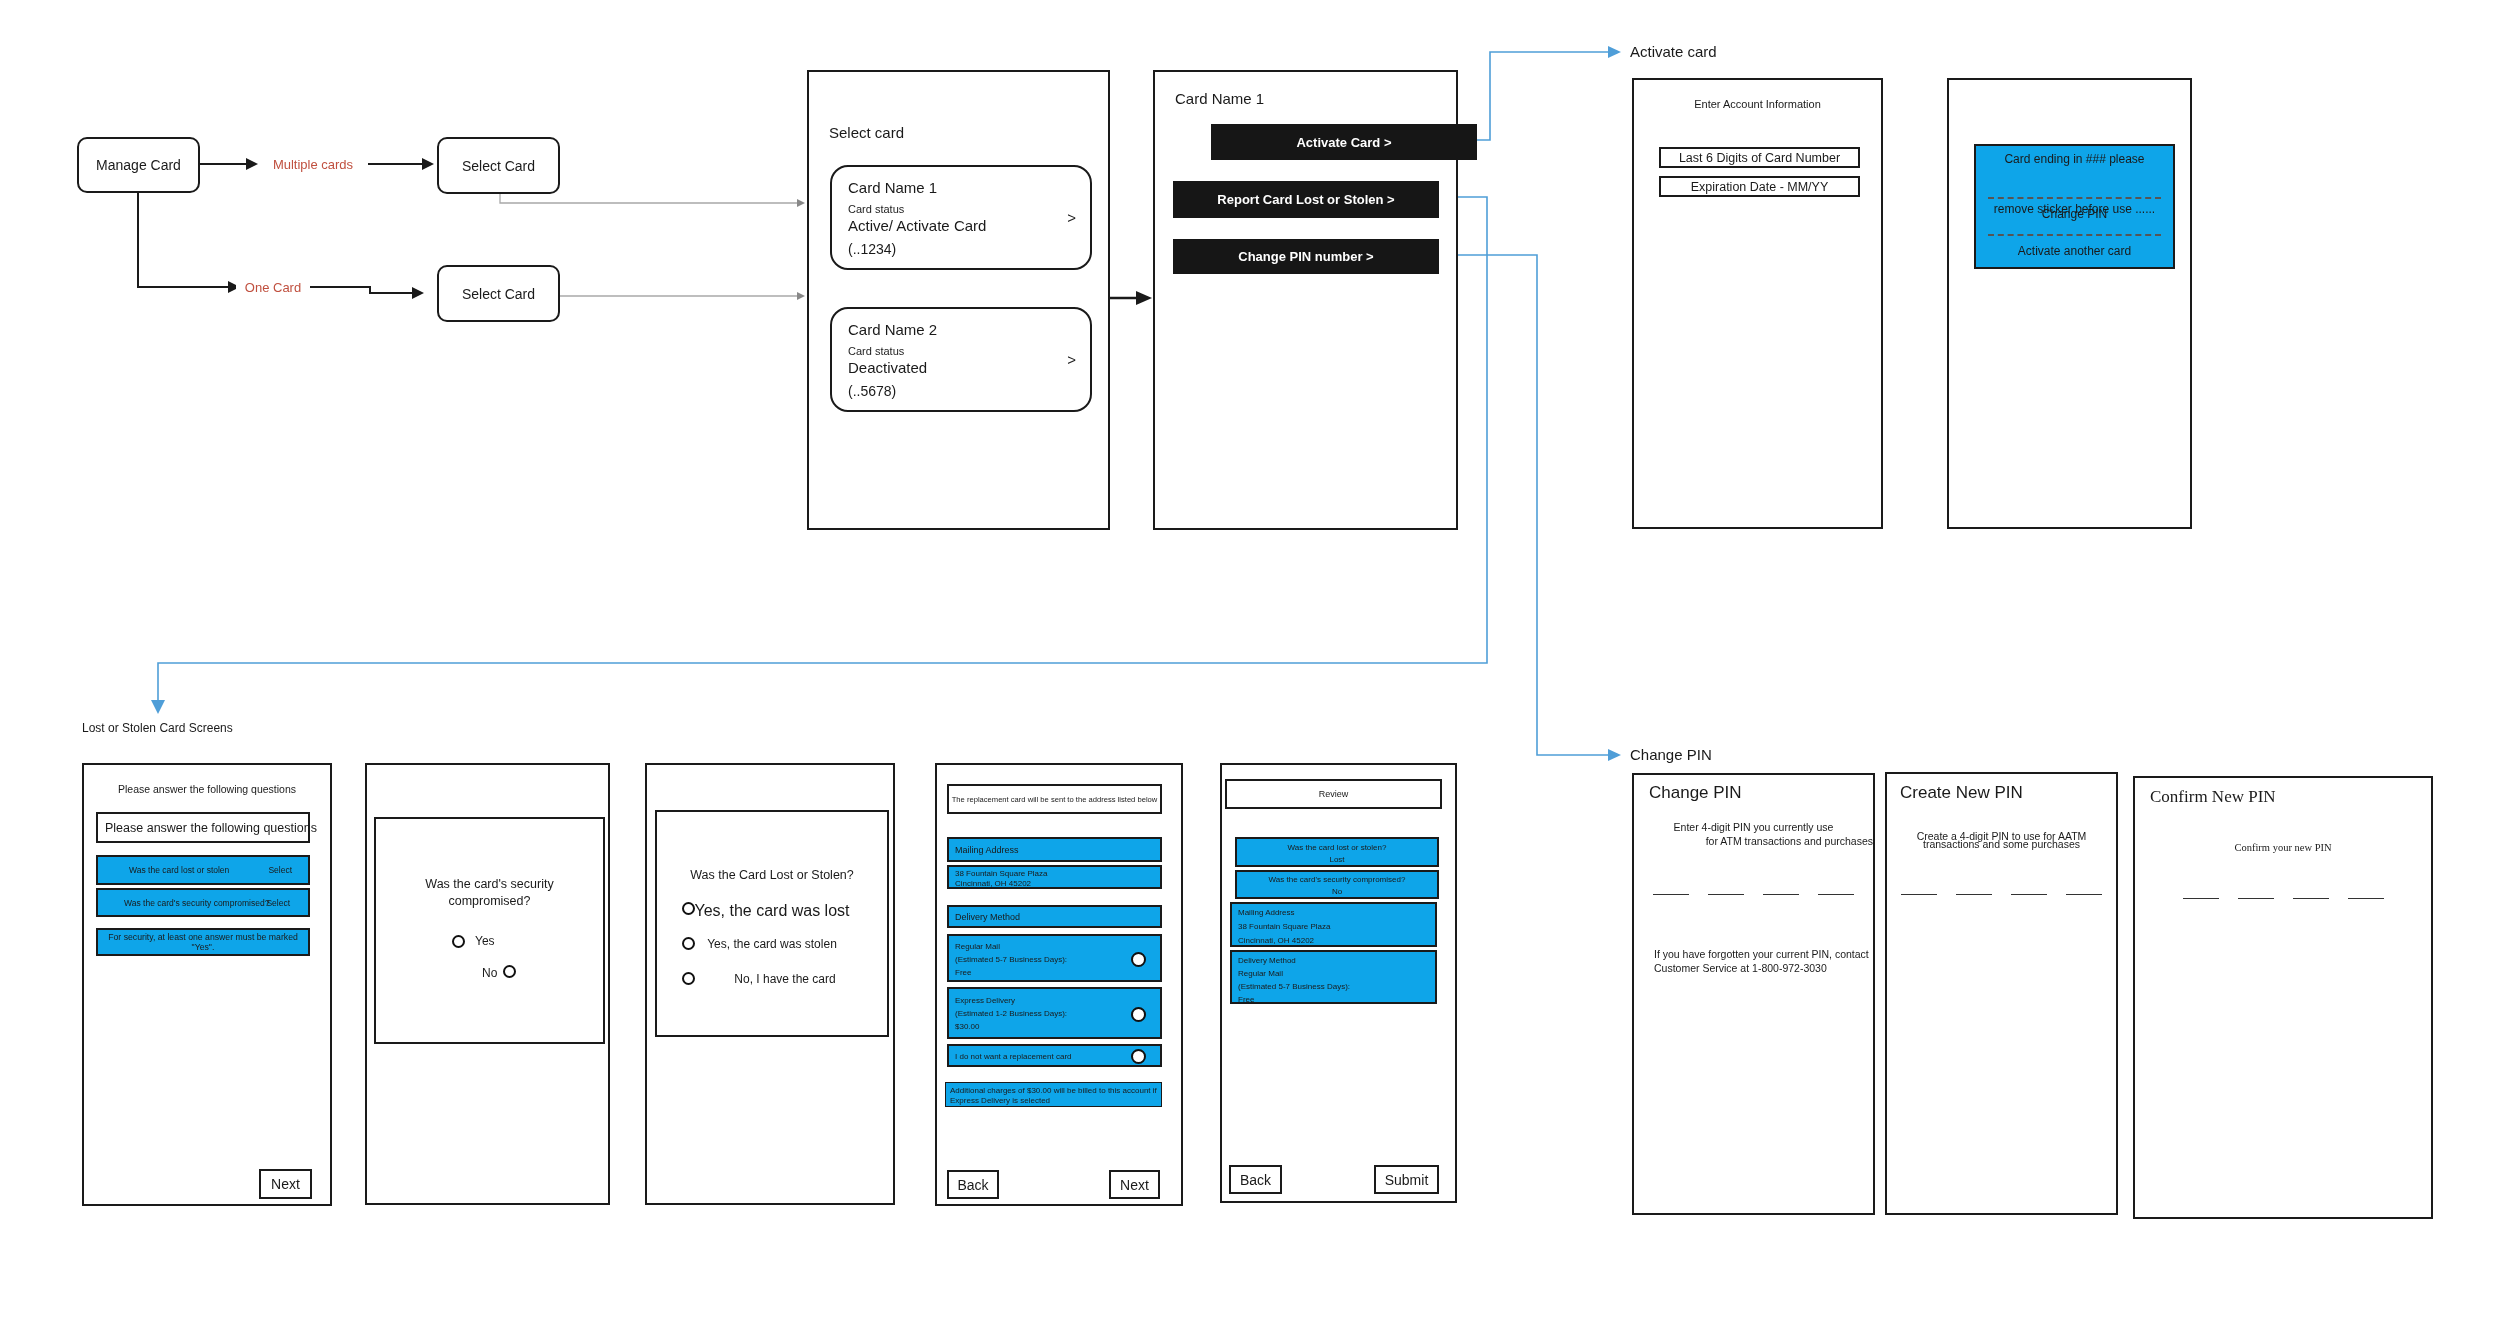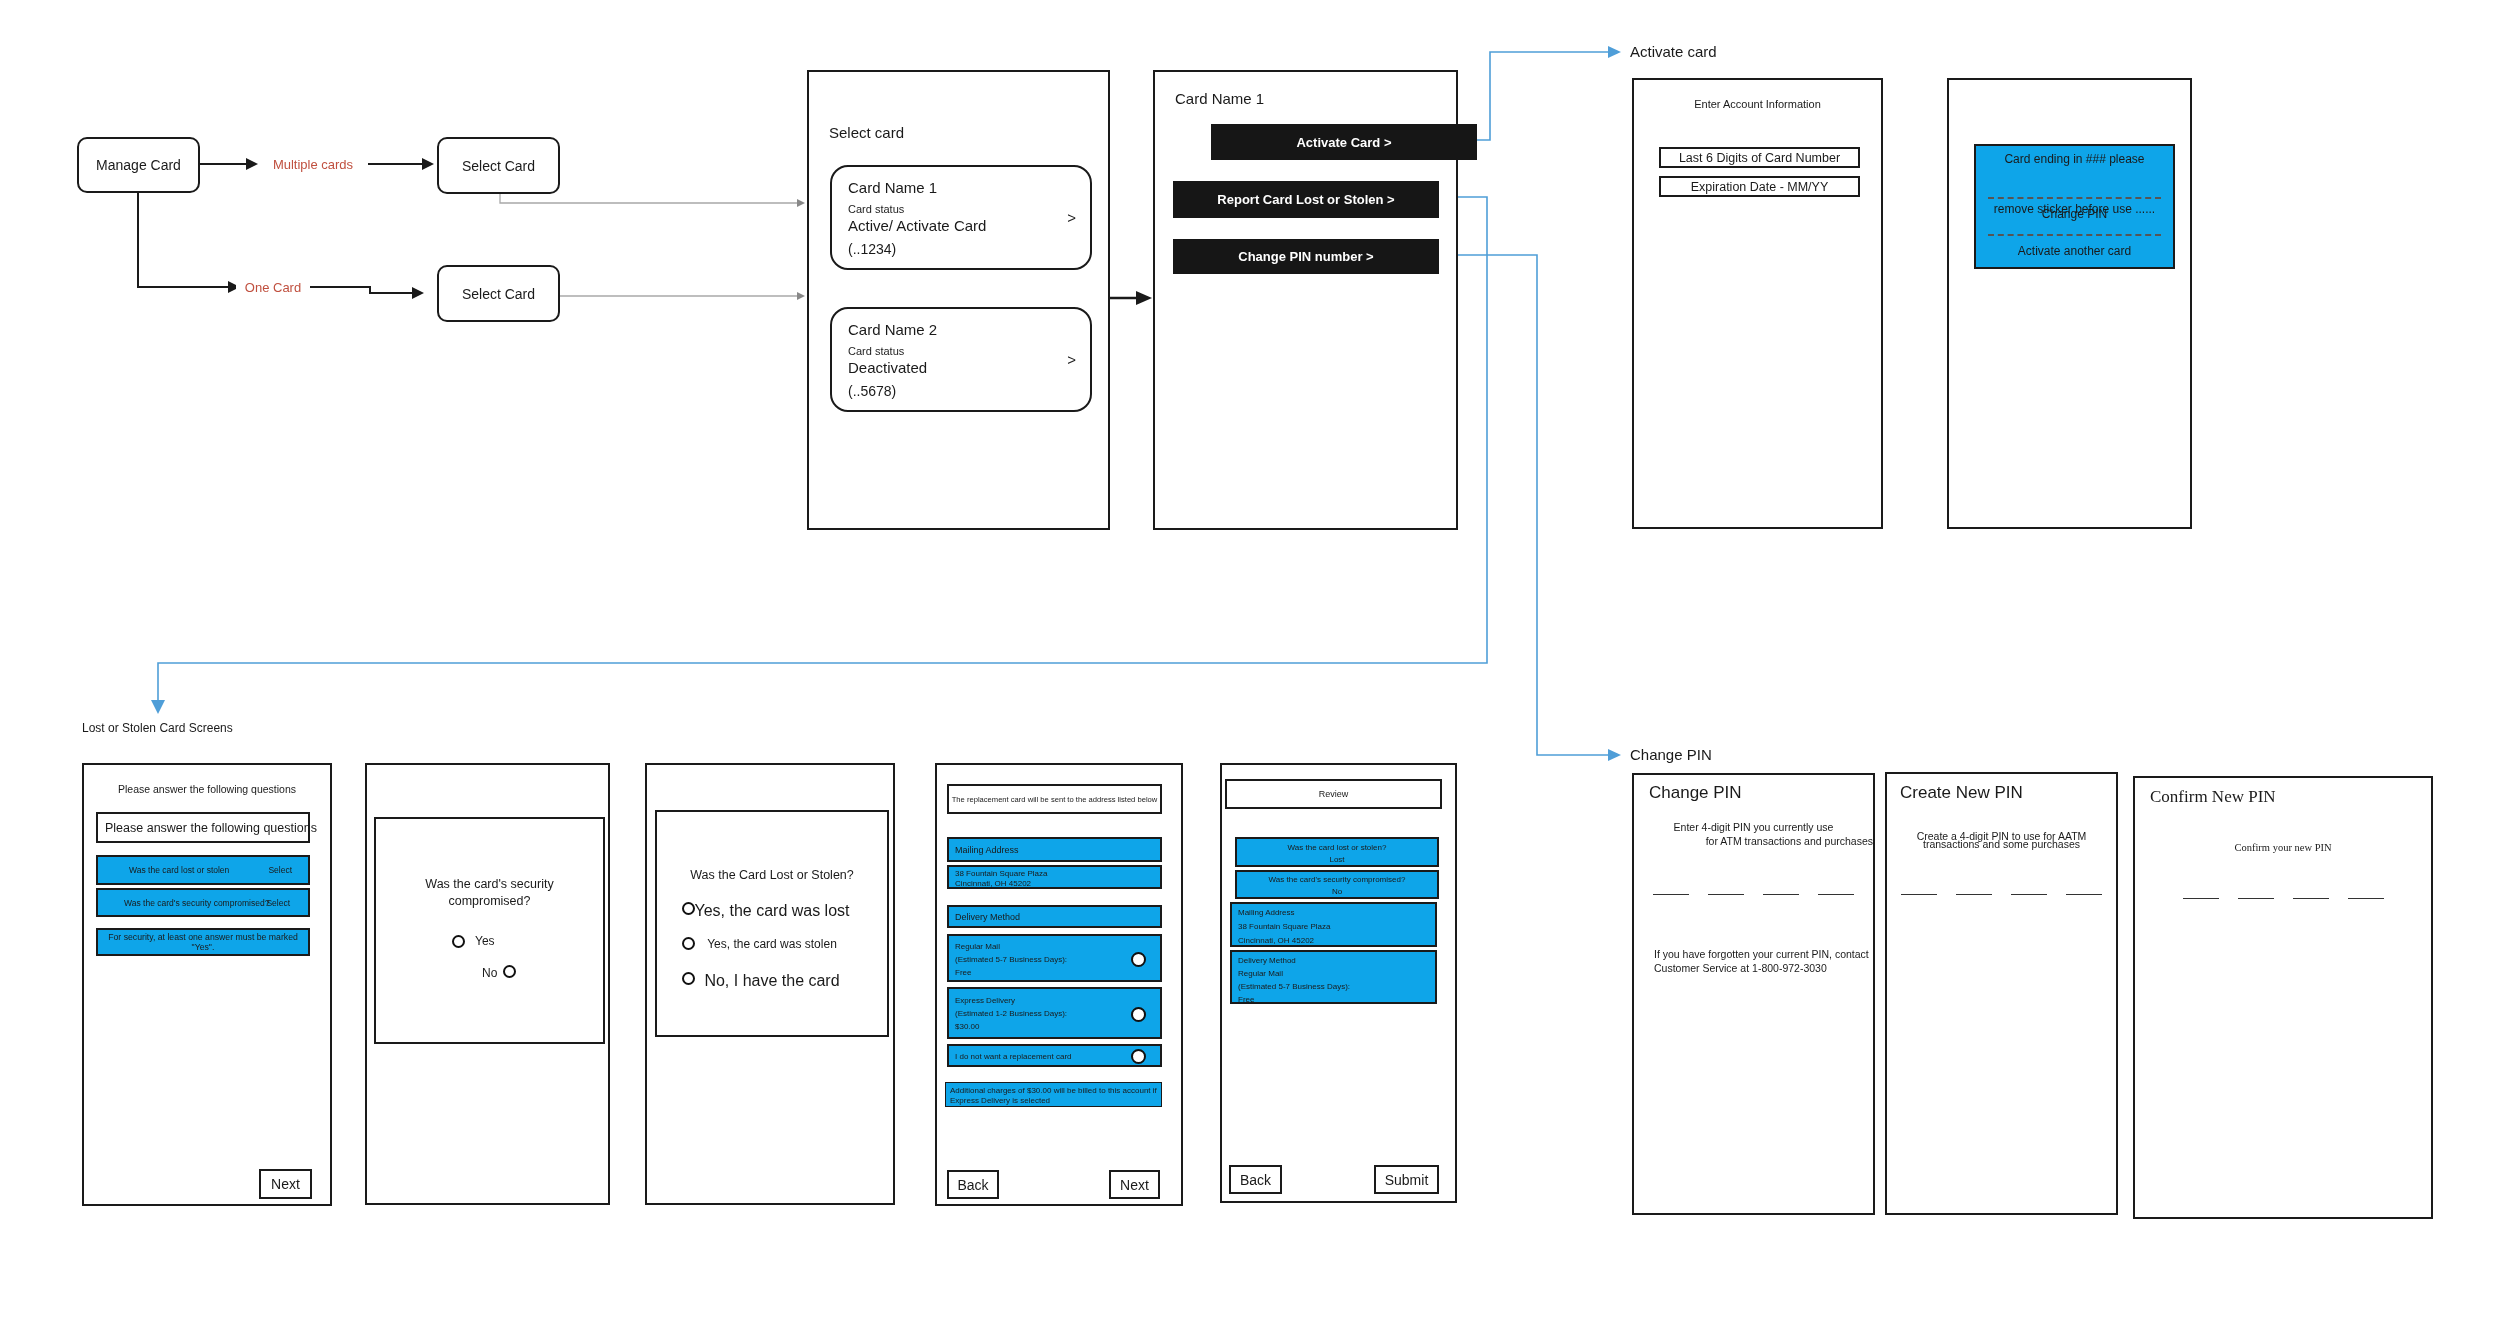--- a/index.html
+++ b/index.html
@@ -139,21 +139,21 @@
   </div>
 
   <div class="panel" style="left:645px;top:763px;width:250px;height:442px;">
     <div class="thickbox" style="left:8px;top:45px;width:234px;height:227px;">
       <div class="abs" style="left:0;top:56px;width:100%;text-align:center;font-size:12.5px;">Was the Card Lost or Stolen?</div>
       <span class="radio" style="left:25px;top:90px;"></span>
       <div class="abs" style="left:0;top:90px;width:100%;text-align:center;font-size:16px;">Yes, the card was lost</div>
       <span class="radio" style="left:25px;top:125px;"></span>
       <div class="abs" style="left:0;top:125px;width:100%;text-align:center;font-size:12px;">Yes, the card was stolen</div>
       <span class="radio" style="left:25px;top:160px;"></span>
-      <div class="abs" style="left:0;top:160px;width:100%;text-align:center;font-size:16px;">No, I have the card</div>
+      <div class="abs" style="left:13px;top:160px;width:100%;text-align:center;font-size:12px;">No, I have the card</div>
     </div>
   </div>
 
   <div class="panel" style="left:935px;top:763px;width:248px;height:443px;">
     <div class="thickbox ctr" style="left:10px;top:19px;width:215px;height:30px;font-size:7.6px;">The replacement card will be sent to the address listed below</div>
     <div class="thinbox" style="left:10px;top:72px;width:215px;height:25px;">
       <span class="abs" style="left:6px;top:0;line-height:22px;font-size:9px;">Mailing Address</span>
     </div>
     <div class="thinbox" style="left:10px;top:100px;width:215px;height:24px;font-size:8px;line-height:10px;padding:2px 0 0 6px;">
       <div>38 Fountain Square Plaza</div>

